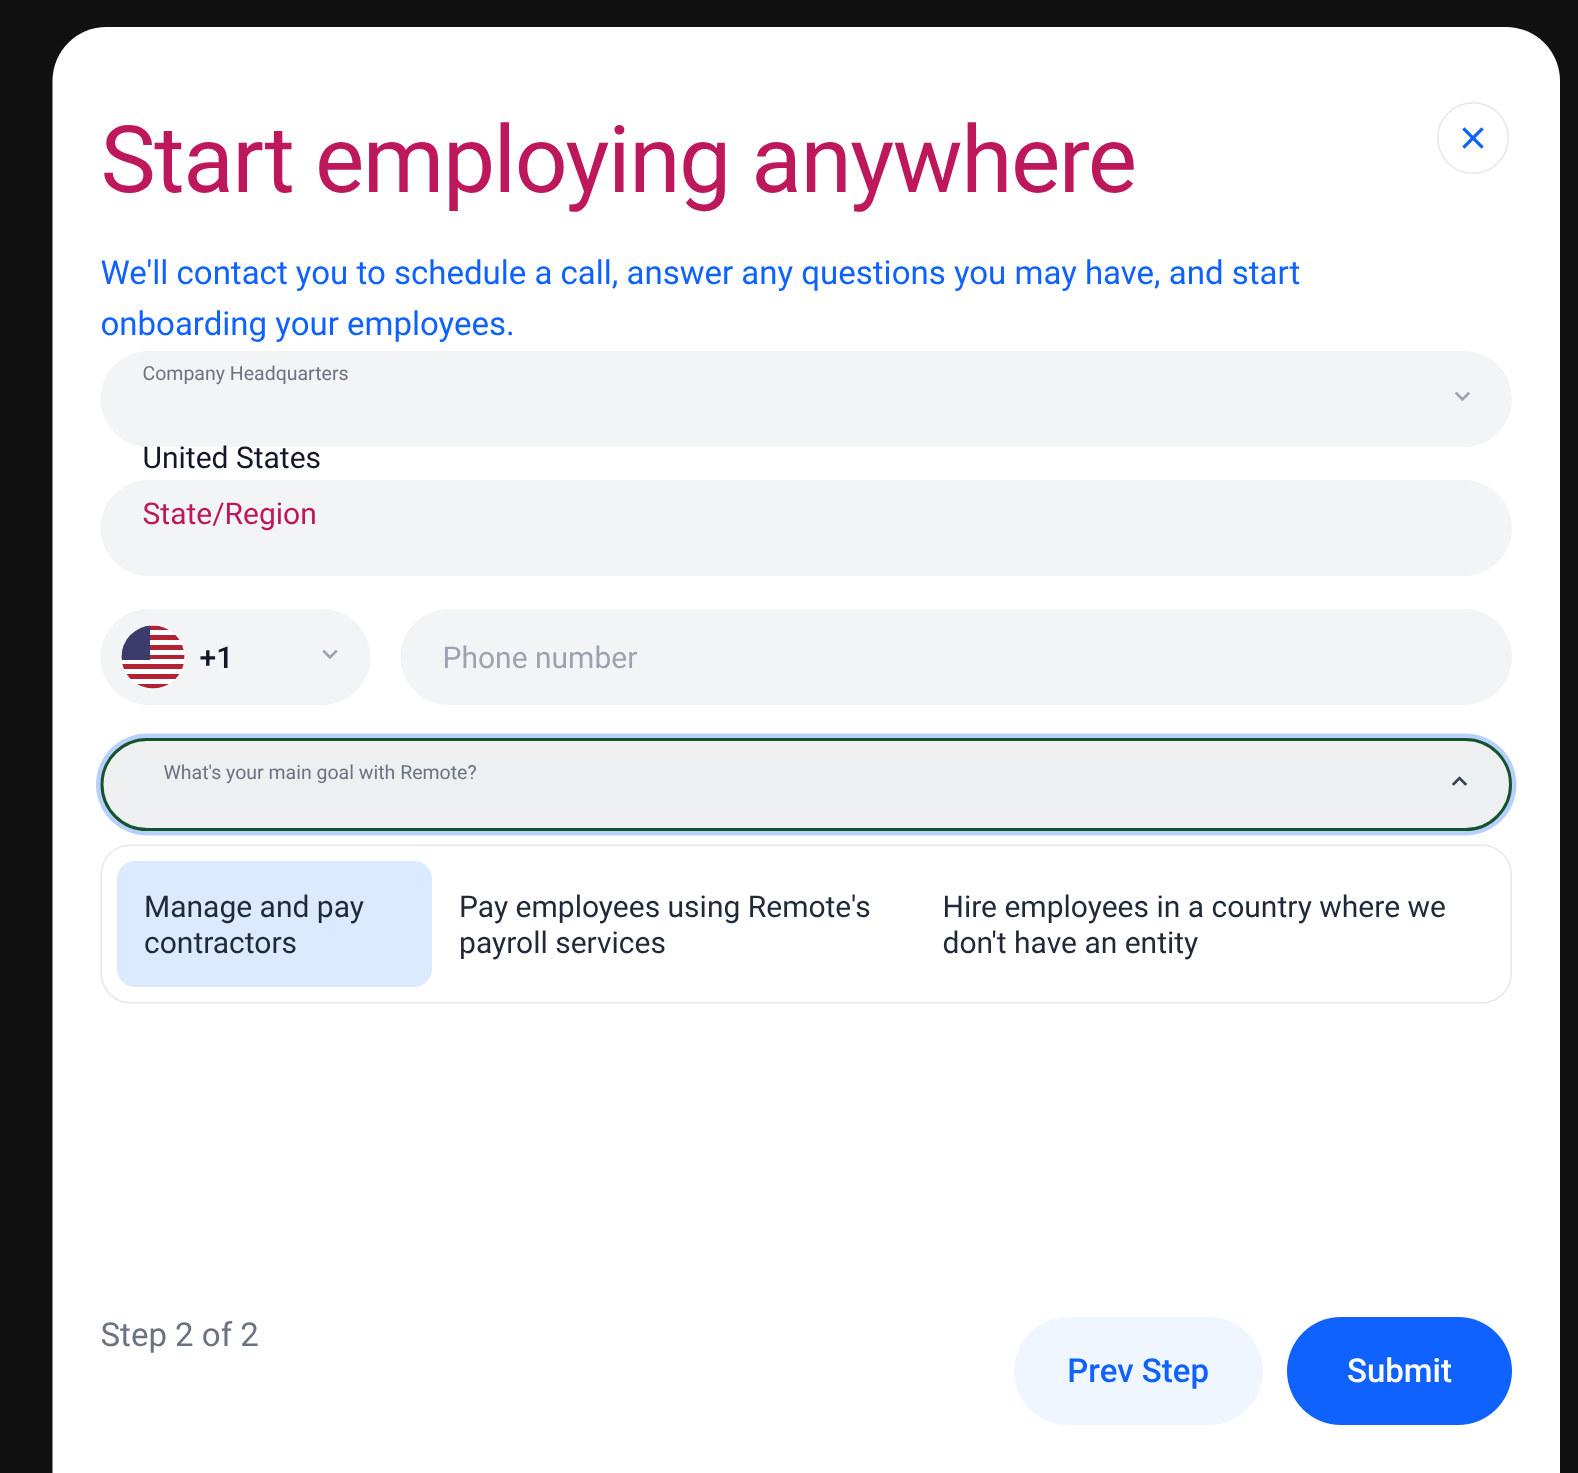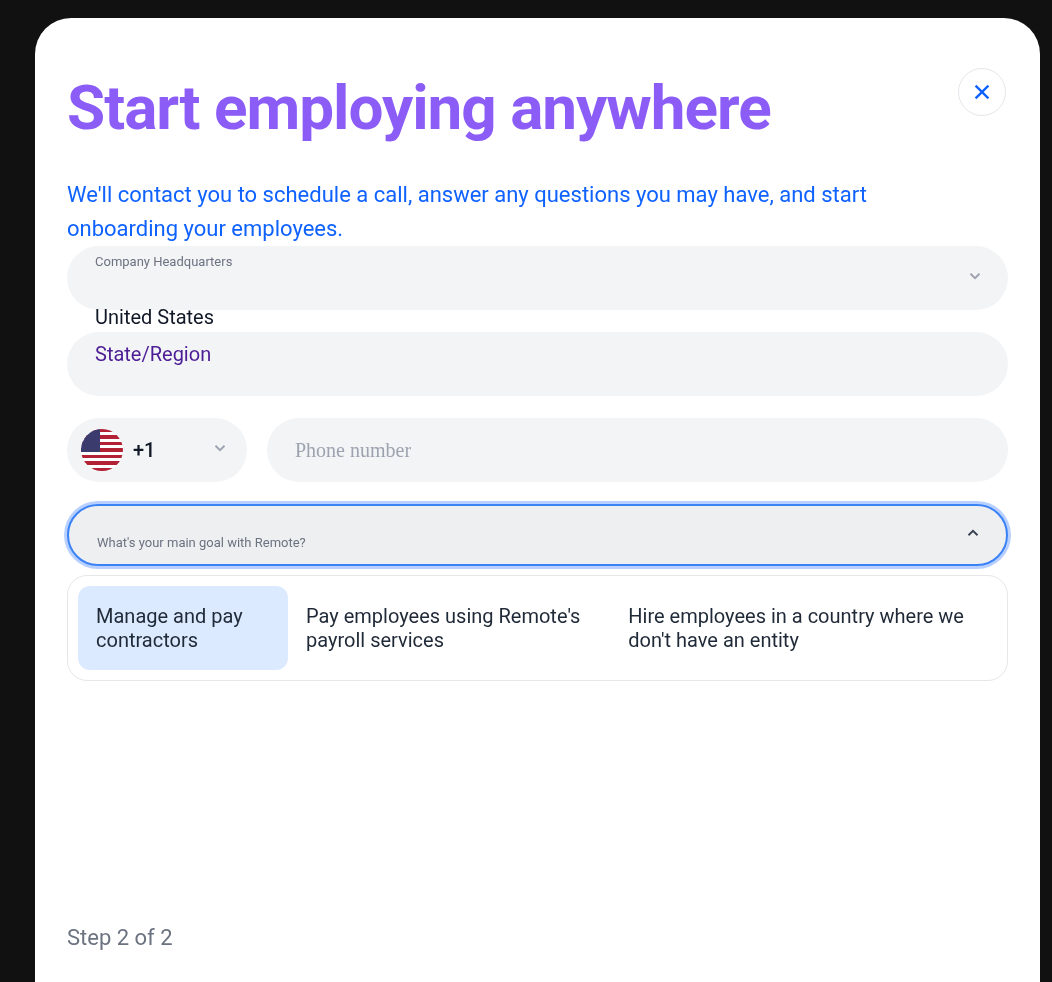--- a/index.html
+++ b/index.html
@@ -56,24 +56,24 @@
     
     .close-btn svg {
       width: 22px;
       height: 22px;
       stroke: #0F62FE;
       stroke-width: 2.5;
     }
     
     .title {
       font-size: 62px;
-      font-weight: 700;
-      color: #8b5cf6;
+      font-weight: 400;
+      color: #be185d;
       letter-spacing: -1px;
-      margin-bottom: 36px;
+      margin-bottom: 24px;
       line-height: 1.1;
     }
     
     .subtitle {
       font-size: 22px;
       color: #0F62FE;
       line-height: 1.55;
       max-width: 880px;
     }
     
@@ -106,21 +106,21 @@
     }
     
     .field-value {
       font-size: 20px;
       color: #111827;
       margin-top: 34px;
     }
     
     .field-placeholder {
       font-size: 20px;
-      color: #4c1d95;
+      color: #be185d;
     }
     
     .field-chevron {
       position: absolute;
       right: 24px;
       top: 50%;
       transform: translateY(-50%);
     }
     
     .field-chevron svg {
@@ -196,35 +196,34 @@
     
     .phone-input {
       flex: 1;
       background: #f3f4f6;
       border-radius: 32px;
       height: 64px;
       padding: 0 28px;
       border: none;
       font-size: 20px;
       color: #111827;
-      font-family: Liberation Serif, serif;
     }
     
     .phone-input::placeholder {
       color: #9ca3af;
     }
     
     .goal-field {
       background: #eeeff1;
-      border: 2px solid #3b82f6;
+      border: 2px solid #14532d;
       border-radius: 32px;
-      padding: 14px 28px;
+      padding: 14px 40px;
       height: 62px;
       display: flex;
-      align-items: flex-end;
+      align-items: flex-start;
       position: relative;
       box-shadow: 0 0 0 3px rgba(15, 98, 254, 0.3);
     }
     
     .goal-label {
       font-size: 13px;
       color: #6b7280;
     }
     
     .goal-chevron {
@@ -367,15 +366,19 @@
     <div class="dropdown">
       <div class="dropdown-option highlighted">Manage and pay contractors</div>
       <div class="dropdown-option">Pay employees using Remote's payroll services</div>
       <div class="dropdown-option">Hire employees in a country where we don't have an entity</div>
     </div>
 
   </div>
 
   <div class="footer">
     <div class="step-text">Step 2 of 2</div>
+    <div class="footer-buttons">
+      <button class="btn-prev">Prev Step</button>
+      <button class="btn-submit">Submit</button>
+    </div>
   </div>
 
 </div>
 
 </body></html>

